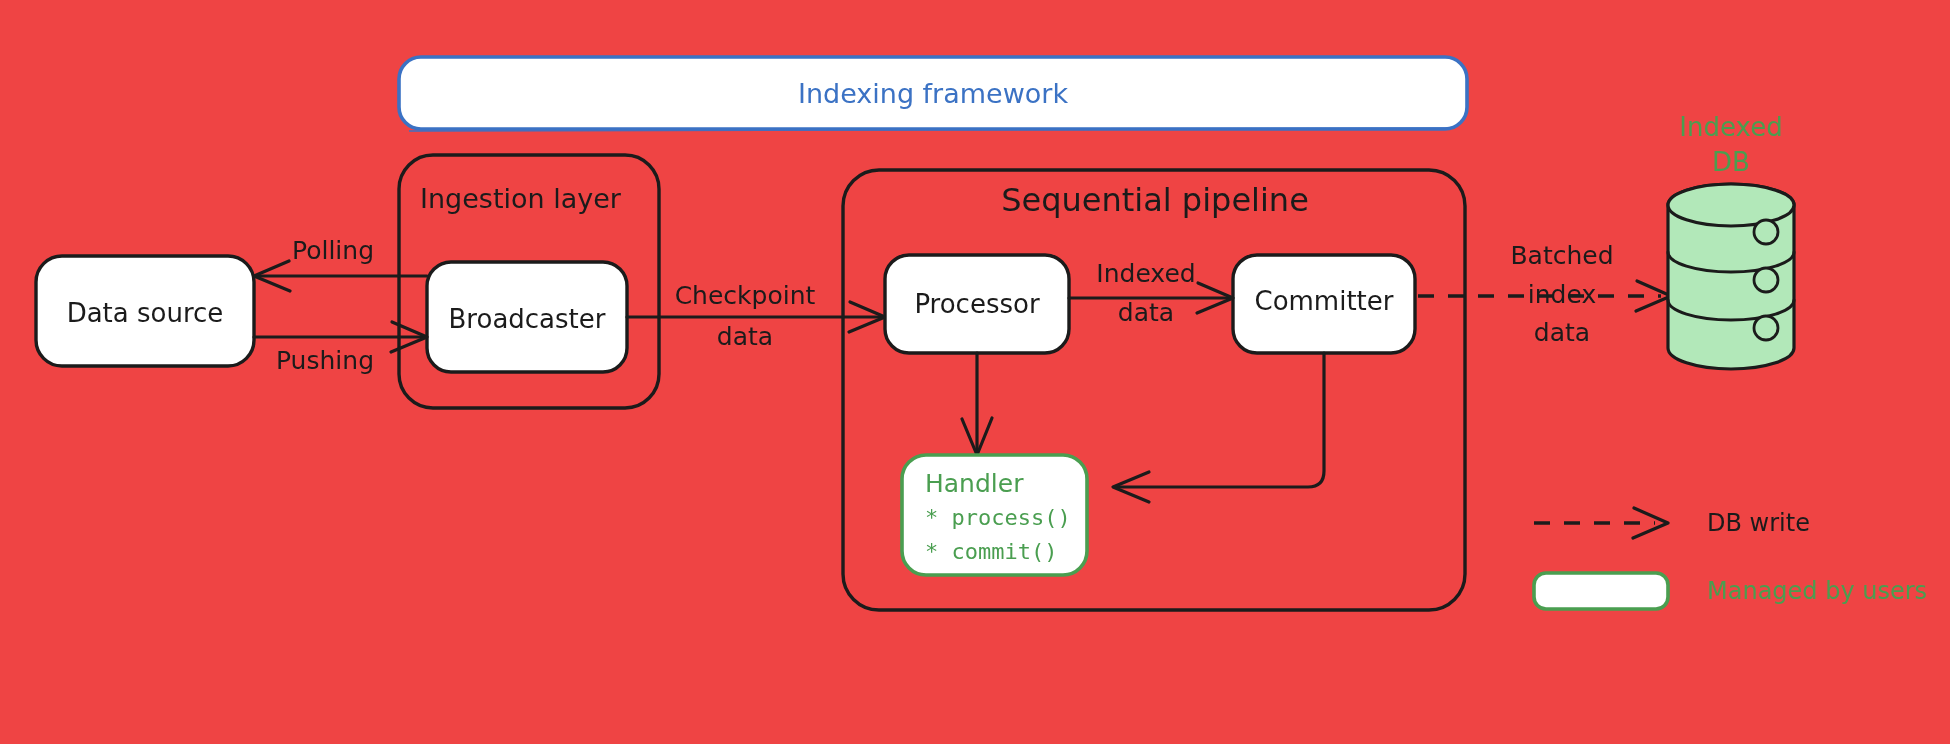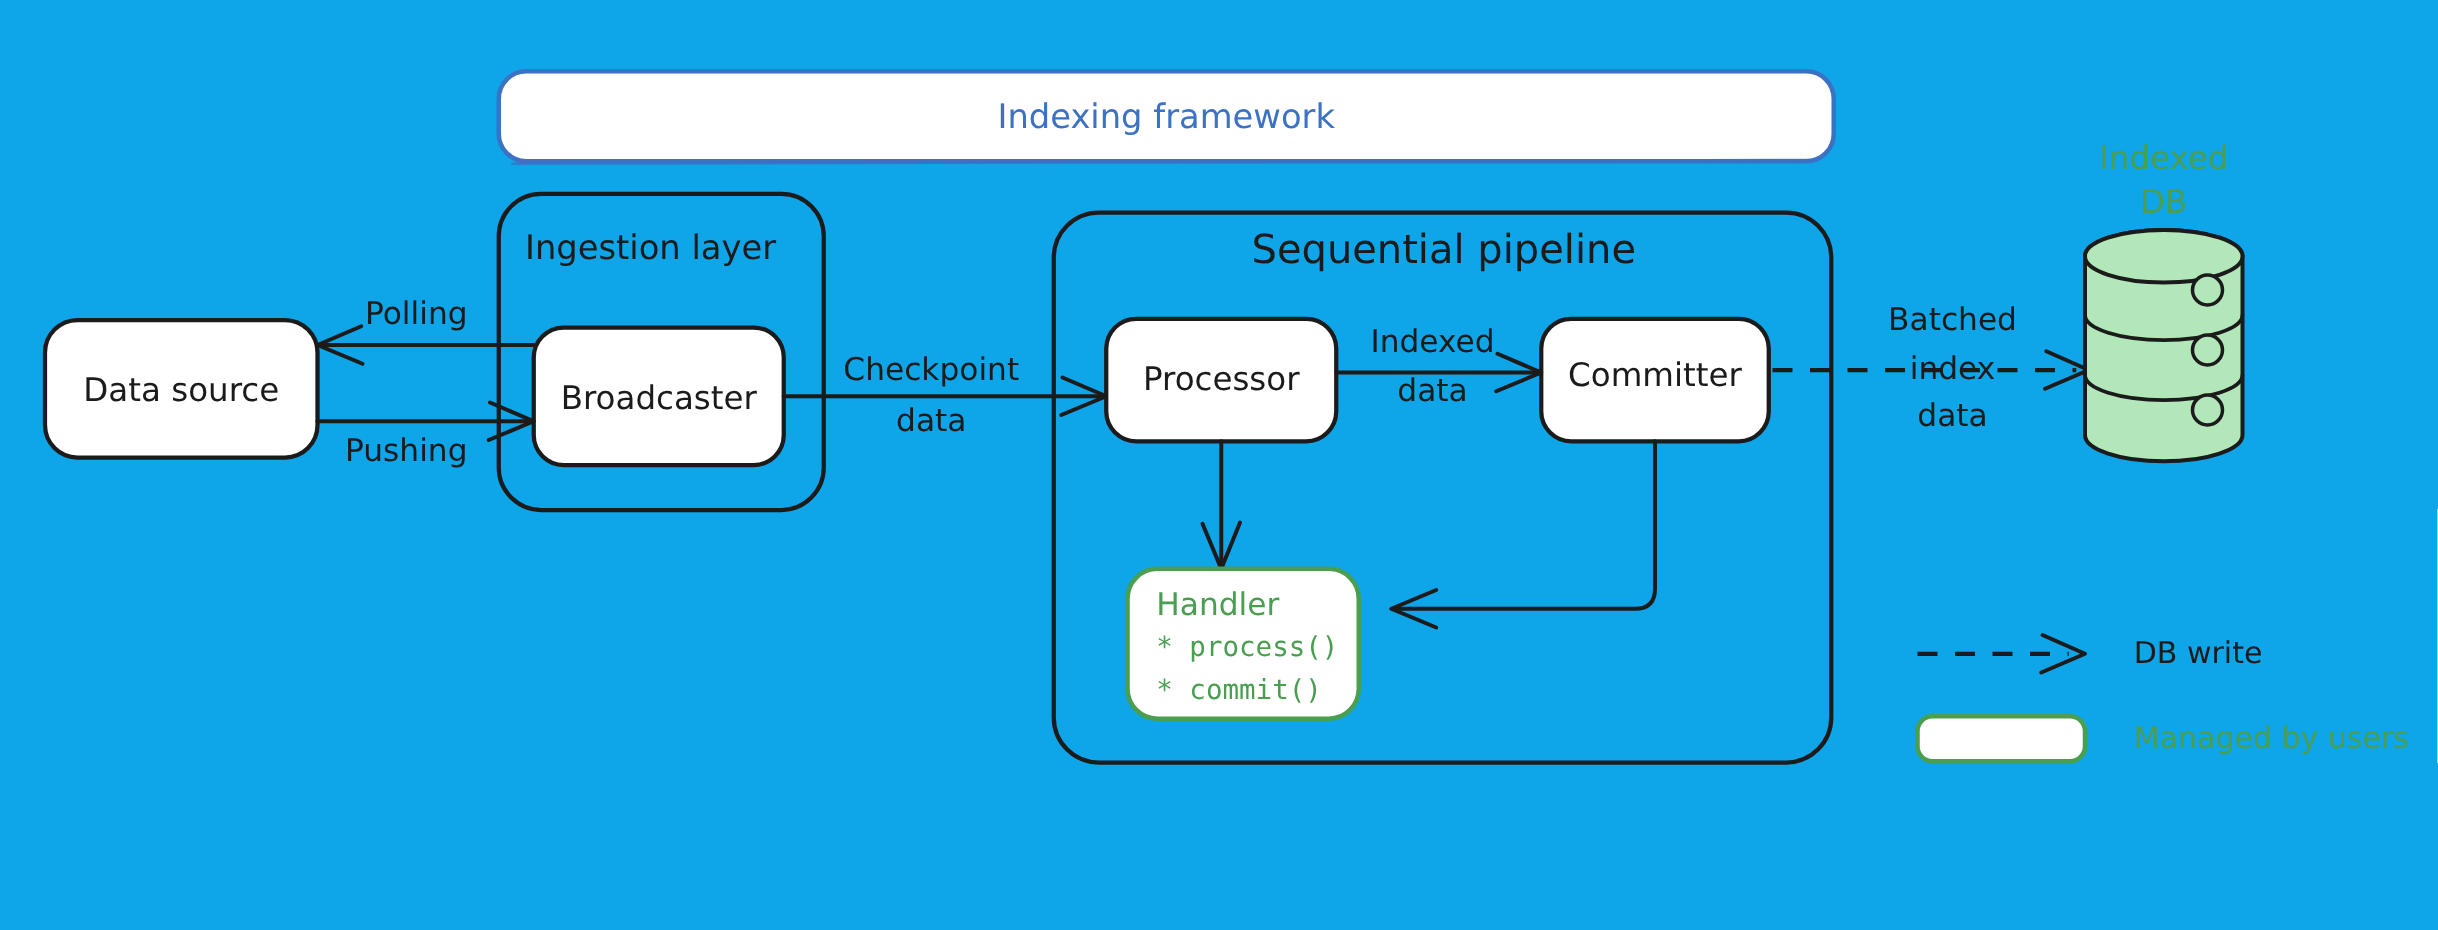--- a/index.html
+++ b/index.html
@@ -4,21 +4,21 @@
 <style>
   html, body {
     margin: 0;
     padding: 0;
     background: #ffffff;
   }
   #canvas {
     position: relative;
     width: 1950px;
     height: 744px;
-    background: #0ea5e9;
+    background: #ef4444;
     font-family: "DejaVu Sans", sans-serif;
     overflow: hidden;
   }
   svg.diagram {
     position: absolute;
     top: 0;
     left: 0;
     width: 1950px;
     height: 744px;
   }

